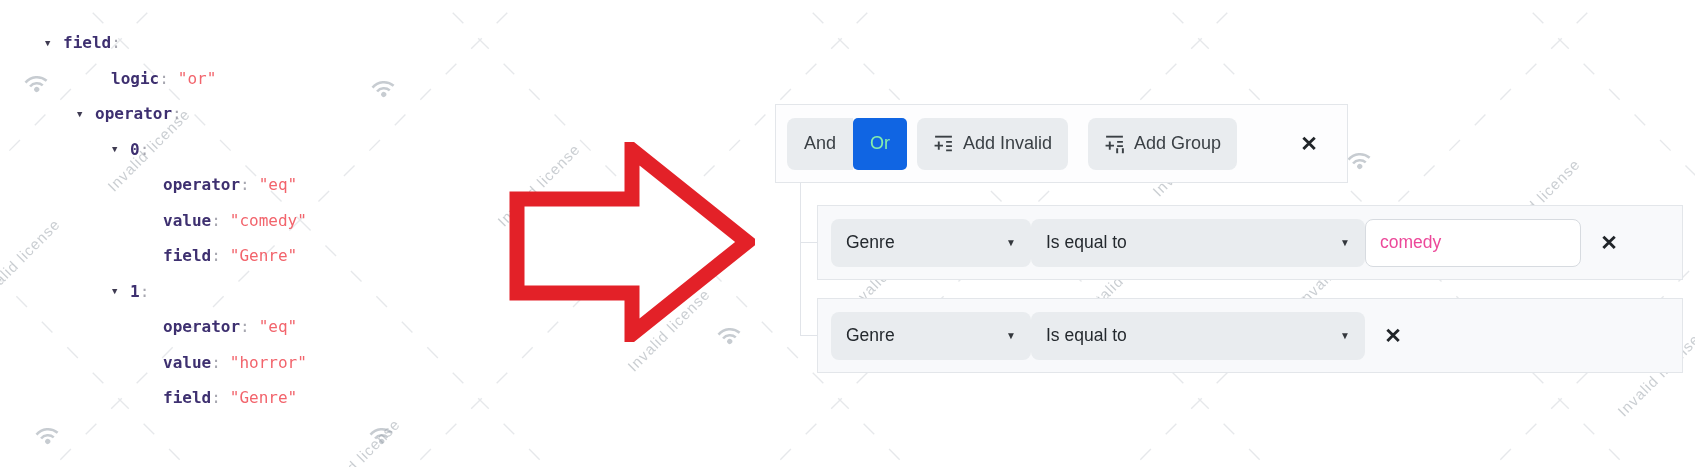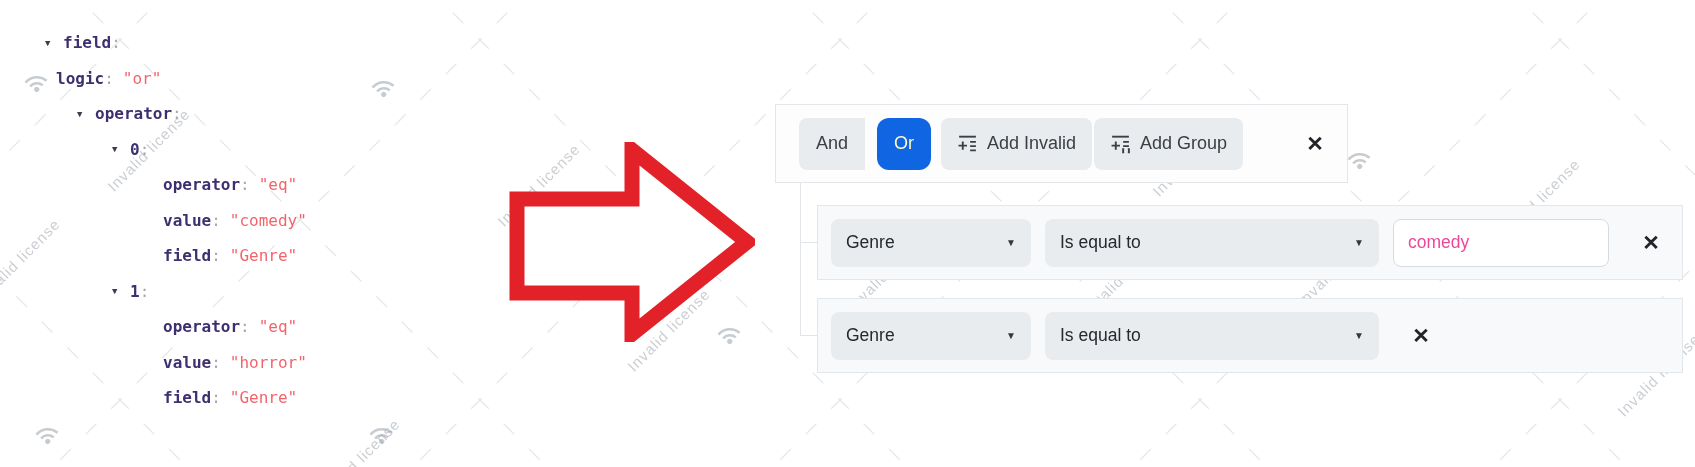--- a/index.html
+++ b/index.html
@@ -23,35 +23,35 @@
 
   
   .big-arrow{position:absolute;left:509px;top:142px;z-index:2;}
 
   
   .fb-toolbar{position:absolute;left:775px;top:104px;width:573px;height:79px;box-sizing:border-box;
               background:#fdfdfe;border:1px solid #e3e6ea;display:flex;align-items:center;
               padding-left:11px;z-index:3;}
   .btn{height:52px;display:flex;align-items:center;justify-content:center;gap:9px;
        background:#e9ecef;color:#3a4045;font-size:18px;border:none;border-radius:8px;
-       cursor:pointer;box-sizing:border-box;margin-left:12px;}
+       cursor:pointer;box-sizing:border-box;}
   .btn-and{width:66px;border-radius:8px 0 0 8px;}
-  .btn-or{width:54px;border-radius:12px;background:#1065e3;color:#fef9c3;}
+  .btn-or{width:54px;border-radius:5px;background:#1065e3;color:#86efac;}
   .btn-add{padding:0 16px;margin-left:10px;}
-  .btn-add.group{margin-left:2px;}
+  .btn-add.group{margin-left:20px;}
   .btn-icon{width:21px;height:21px;flex:0 0 auto;}
   .btn-close{margin-left:50px;width:44px;height:44px;background:transparent;border:none;
              font-size:21px;color:#212529;font-weight:700;cursor:pointer;
              display:flex;align-items:center;justify-content:center;border-radius:6px;}
 
   .connector{position:absolute;background:#e1e4e9;z-index:1;}
 
   .fb-row{position:absolute;left:817px;width:866px;height:75px;box-sizing:border-box;
           background:#f8f9fb;border:1px solid #e3e6ea;display:flex;align-items:center;
-          padding-left:13px;gap:14px;z-index:3;}
+          padding-left:13px;z-index:3;}
   .fb-row.r1{top:205px;}
   .fb-row.r2{top:298px;}
   .dd{height:48px;background:#e9ecef;border-radius:8px;display:flex;align-items:center;
       justify-content:space-between;padding:0 15px;box-sizing:border-box;cursor:pointer;
       color:#24292e;font-size:17.5px;}
   .dd-field{width:200px;}
   .dd-operator{width:334px;}
   .dd-caret{font-size:10px;color:#33373c;margin-left:8px;}
   .val-input{width:216px;height:48px;box-sizing:border-box;background:#fff;
              border:1px solid #d7dbe0;border-radius:8px;padding:0 14px;font-size:17.5px;
@@ -129,21 +129,21 @@
       </svg>
       <svg class="wm-icon" viewBox="0 0 22 22" style="left: 718px; top: 322px;">
         <circle cx="5" cy="17" r="2.6" fill="#9aa3ad"></circle>
         <path d="M3,10 a9,9 0 0 1 9,9" stroke="#9aa3ad" stroke-width="2.6" fill="none"></path>
         <path d="M3,4 a15,15 0 0 1 15,15" stroke="#9aa3ad" stroke-width="2.6" fill="none"></path>
       </svg>
     </div>
 
   <div class="json-tree" id="json-tree">
       <div class="tree-row" style="padding-left: 45px;"><span class="tree-caret">▼</span><span class="tree-key">field</span><span class="tree-colon">:</span></div>
-      <div class="tree-row" style="padding-left: 38px;"><span class="tree-caret"></span><span class="tree-key">logic</span><span class="tree-colon">:</span><span class="tree-value">"or"</span></div>
+      <div class="tree-row" style="padding-left: 93px;"><span class="tree-caret"></span><span class="tree-key">logic</span><span class="tree-colon">:</span><span class="tree-value">"or"</span></div>
       <div class="tree-row" style="padding-left: 77px;"><span class="tree-caret">▼</span><span class="tree-key">operator</span><span class="tree-colon">:</span></div>
       <div class="tree-row" style="padding-left: 112px;"><span class="tree-caret">▼</span><span class="tree-key">0</span><span class="tree-colon">:</span></div>
       <div class="tree-row" style="padding-left: 145px;"><span class="tree-caret"></span><span class="tree-key">operator</span><span class="tree-colon">:</span><span class="tree-value">"eq"</span></div>
       <div class="tree-row" style="padding-left: 145px;"><span class="tree-caret"></span><span class="tree-key">value</span><span class="tree-colon">:</span><span class="tree-value">"comedy"</span></div>
       <div class="tree-row" style="padding-left: 145px;"><span class="tree-caret"></span><span class="tree-key">field</span><span class="tree-colon">:</span><span class="tree-value">"Genre"</span></div>
       <div class="tree-row" style="padding-left: 112px;"><span class="tree-caret">▼</span><span class="tree-key">1</span><span class="tree-colon">:</span></div>
       <div class="tree-row" style="padding-left: 145px;"><span class="tree-caret"></span><span class="tree-key">operator</span><span class="tree-colon">:</span><span class="tree-value">"eq"</span></div>
       <div class="tree-row" style="padding-left: 145px;"><span class="tree-caret"></span><span class="tree-key">value</span><span class="tree-colon">:</span><span class="tree-value">"horror"</span></div>
       <div class="tree-row" style="padding-left: 145px;"><span class="tree-caret"></span><span class="tree-key">field</span><span class="tree-colon">:</span><span class="tree-value">"Genre"</span></div>
     </div>

